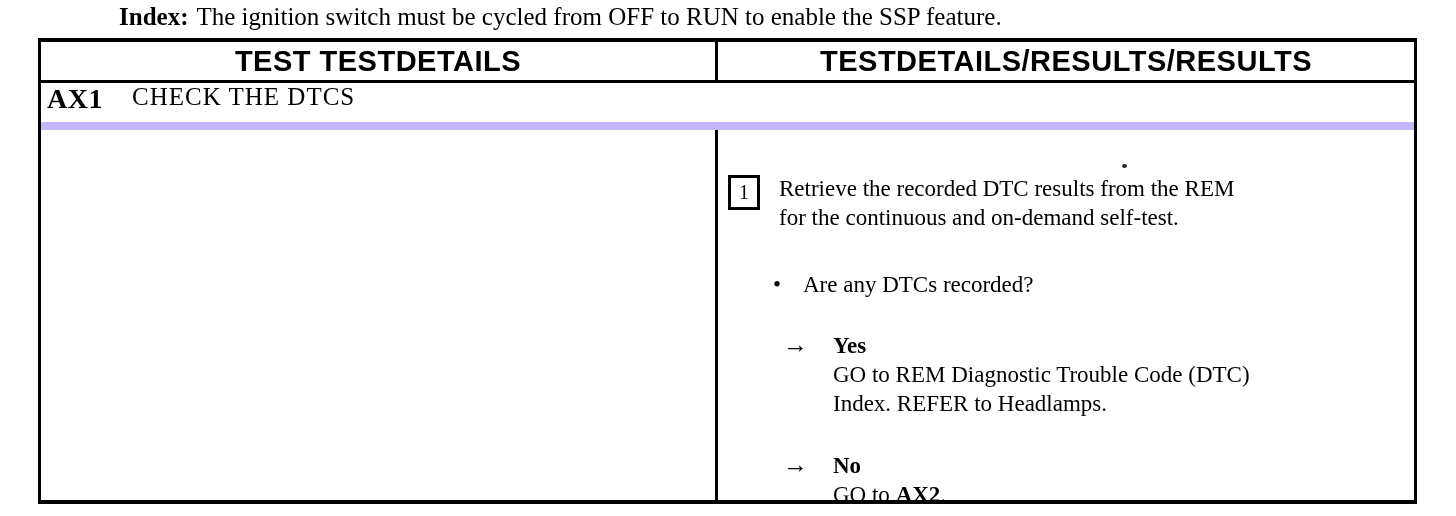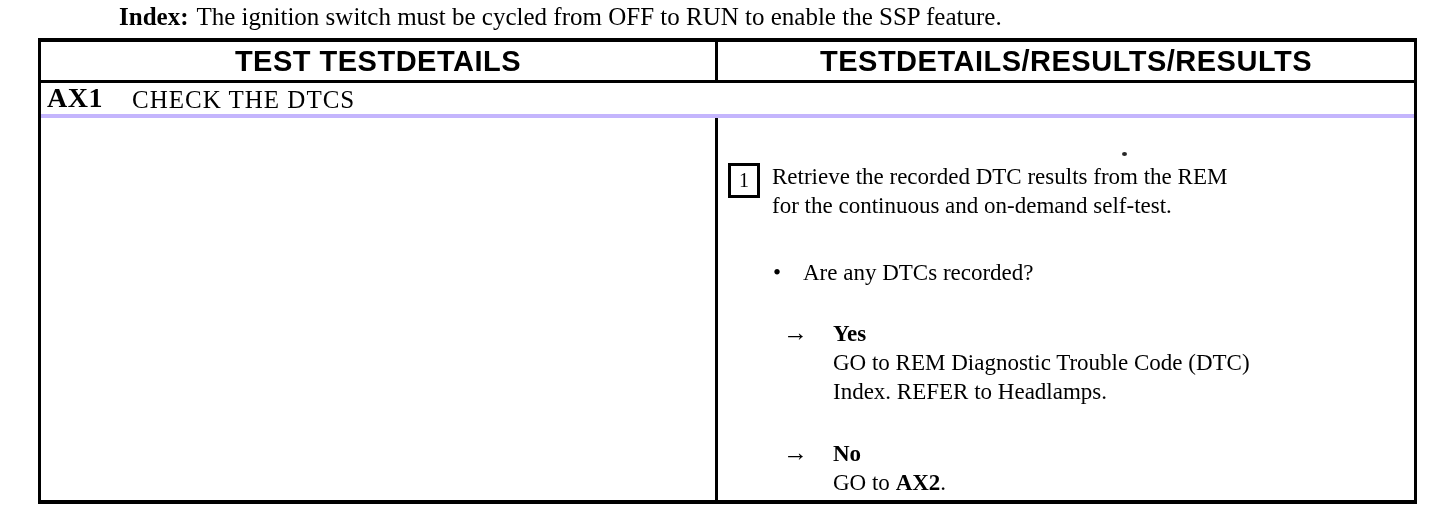--- a/index.html
+++ b/index.html
@@ -38,23 +38,23 @@
     font-family: "Liberation Sans", sans-serif;
     font-weight: bold; font-size: 29px;
     letter-spacing: 0.5px;
   }
   .th { display: flex; align-items: center; justify-content: center; overflow: hidden; }
   .th-left { width: 677px; flex: none; border-right: 3px solid #000; }
   .th-right { flex: 1; }
 
   
   .trow-title {
-    height: 35px; flex: none;
-    border-bottom: 4px solid #c4b5fd;
-    display: flex; align-items: flex-end;
+    height: 47px; flex: none;
+    border-bottom: 8px solid #c4b5fd;
+    display: flex; align-items: flex-start;
     padding-left: 6px;
     white-space: nowrap; overflow: hidden;
   }
   .test-id { font-weight: bold; font-size: 28px; letter-spacing: 0.5px; }
   .test-title { font-size: 25px; margin-left: 29px; letter-spacing: 1px; }
 
   
   .tbody { flex: 1; display: flex; min-height: 0; }
   .cell-left { width: 677px; flex: none; border-right: 3px solid #000; }
   .cell-right {
@@ -64,21 +64,21 @@
   }
 
   
   .step { display: flex; align-items: flex-start; }
   .step-num {
     width: 32px; height: 35px; flex: none;
     border: 3px solid #000;
     display: flex; align-items: center; justify-content: center;
     font-size: 20px; margin-top: 1px;
   }
-  .step-text { margin-left: 12px; }
+  .step-text { margin-left: 19px; }
 
   
   .question-row { display: flex; margin-top: 38px; margin-left: 45px; }
   .bullet { width: 30px; flex: none; font-size: 23px; }
 
   
   .result { display: flex; margin-top: 32px; margin-left: 55px; }
   .result + .result { margin-top: 33px; }
   .arrow { width: 50px; flex: none; font-size: 25px; line-height: 27px; }
   .answer { font-weight: bold; }

